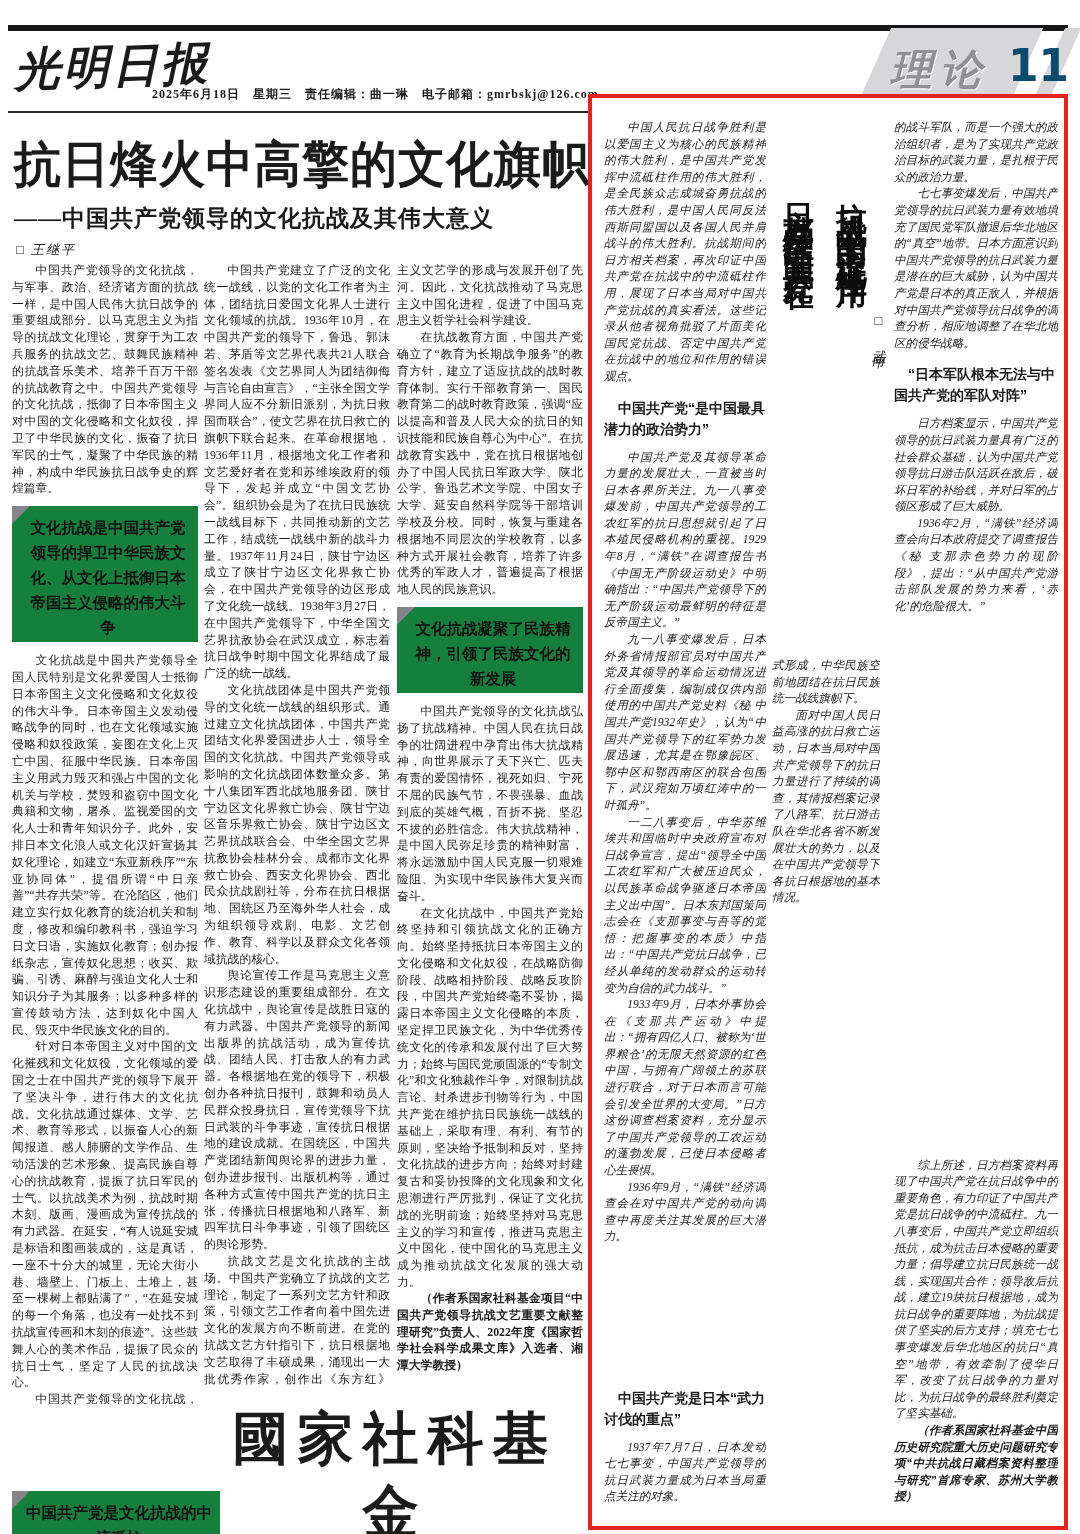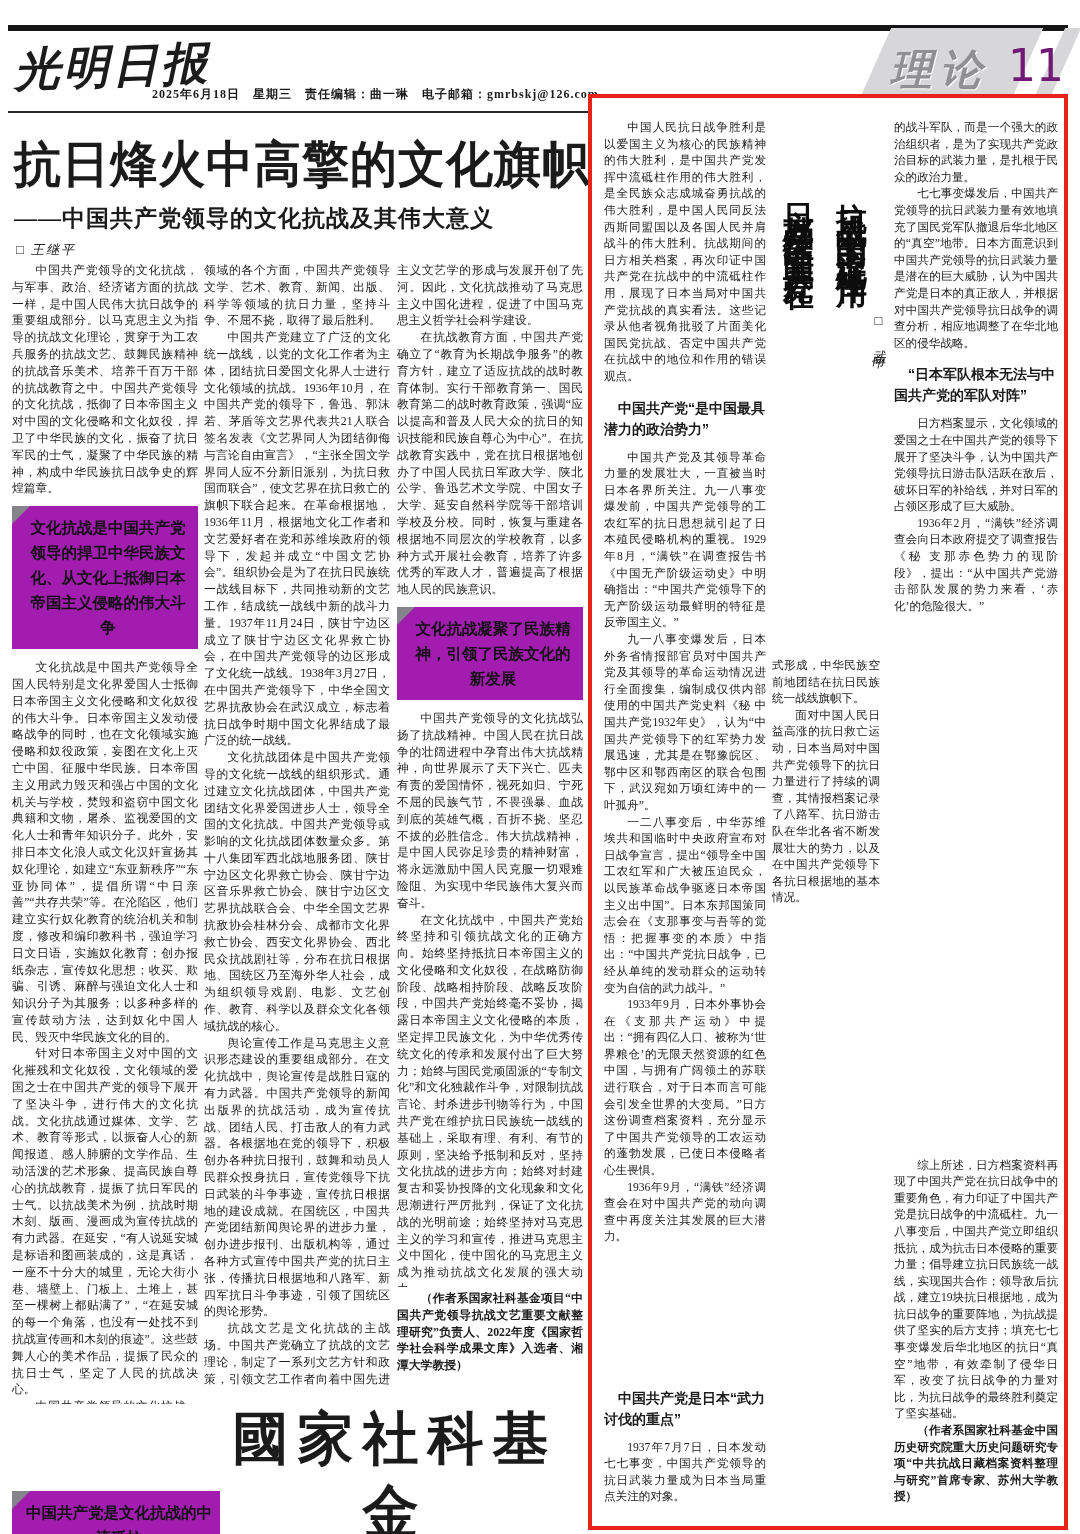--- a/index.html
+++ b/index.html
@@ -16,51 +16,51 @@
      transform:rotate(-2deg); }
   .dateline { left:152px; top:86px; font-size:12px; font-weight:bold; letter-spacing:1px; }
   .head-hairline { left:8px; top:111px; width:856px; height:2px; background:#2a2a2a; }
   .ribbon-band { top:28px; height:86px; background:#d7d7d9; transform:skewX(-24deg); }
   .ribbon-a { left:872px; width:152px; }
   .ribbon-b { left:1046px; width:16px; }
   .section-label { left:890px; top:42px; font-family:"Liberation Sans", sans-serif;
      font-size:42px; font-weight:900; color:#8f8f94; letter-spacing:8px;
      text-shadow:1px 1px 0 #ffffff;font-style:italic; }
   .page-number { left:1008px; top:40px; font-family:"DejaVu Sans", sans-serif;
-     font-size:44px; font-weight:normal; color:#701a75; }
+     font-size:44px; font-weight:bold; color:#0c4a6e; }
 
   
   .headline { left:14px; top:132px; width:565px; font-size:47px; font-weight:900;
      letter-spacing:1px; transform:scaleY(1.05); transform-origin:top left; white-space:nowrap; }
   .subtitle { left:14px; top:203px; width:560px; font-size:23px; font-weight:bold; letter-spacing:1px; }
   .byline { left:16px; top:241px; font-size:13px; font-style:italic; letter-spacing:2px;text-align:right; }
 
   
   .ncol { position:absolute; text-align:justify; overflow:hidden;
      font-size:11.8px; line-height:16.8px; color:#1c1c1c; }
   .blk { width:100%; }
   .blk-p { text-indent:2em; }
   .blk-pc { text-indent:0; }
-  .blk-h { position:relative; margin:9px 0 10px; padding:9px 8px 9px 14px;
-     background:#a21caf; font-family:"Liberation Sans", sans-serif;
+  .blk-h { position:relative; margin:9px 0 10px; padding:9px 8px 2px 14px;
+     background:#15803d; font-family:"Liberation Sans", sans-serif;
      font-weight:bold; font-size:15.5px; line-height:25px; text-indent:0;
      text-align:center; color:#101010; }
   .blk-h::before { content:""; position:absolute; left:0; top:0;
      border-top:18px solid #84848a; border-right:18px solid transparent; }
   .blk-sh { font-family:"Liberation Sans", sans-serif; font-weight:bold;
      font-size:14px; line-height:21px; margin:12px 0 10px; text-indent:1em;
      text-align:left; font-style:normal; }
   .blk-credit { font-weight:bold; text-indent:2em; }
   .push { margin-top:auto; }
 
   
   .red-box { left:588px; top:94px; width:480px; height:1436px;
      border:4px solid #e8211a; background:#ffffff; }
   .redcol { font-size:11.6px; line-height:16.6px; }
-  .redcol .blk-p, .redcol .blk-pc, .redcol .blk-credit { }
+  .redcol .blk-p, .redcol .blk-pc, .redcol .blk-credit { font-style:italic; }
   .flexcol { display:flex; flex-direction:column; }
   .v-title { position:absolute; writing-mode:vertical-rl; font-weight:900;
      font-size:31px; letter-spacing:7px; line-height:53px; color:#0d0d0d; }
   .v-title span { display:block; }
   .v-author { position:absolute; writing-mode:vertical-rl; font-size:13px;
      font-style:italic; letter-spacing:4px; }
 
   
   .fund-box { left:204px; top:1402px; width:382px; height:126px; text-align:center; }
   .fund-title { font-family:"DejaVu Serif", serif; font-size:56px; font-weight:bold;
@@ -87,21 +87,20 @@
     <div class="blk blk-h">文化抗战是中国共产党领导的捍卫中华民族文化、从文化上抵御日本帝国主义侵略的伟大斗争</div>
     <div class="blk blk-p">文化抗战是中国共产党领导全国人民特别是文化界爱国人士抵御日本帝国主义文化侵略和文化奴役的伟大斗争。日本帝国主义发动侵略战争的同时，也在文化领域实施侵略和奴役政策，妄图在文化上灭亡中国、征服中华民族。日本帝国主义用武力毁灭和强占中国的文化机关与学校，焚毁和盗窃中国文化典籍和文物，屠杀、监视爱国的文化人士和青年知识分子。此外，安排日本文化浪人或文化汉奸宣扬其奴化理论，如建立“东亚新秩序”“东亚协同体”，提倡所谓“中日亲善”“共存共荣”等。在沦陷区，他们建立实行奴化教育的统治机关和制度，修改和编印教科书，强迫学习日文日语，实施奴化教育；创办报纸杂志，宣传奴化思想；收买、欺骗、引诱、麻醉与强迫文化人士和知识分子为其服务；以多种多样的宣传鼓动方法，达到奴化中国人民、毁灭中华民族文化的目的。</div>
     <div class="blk blk-p">针对日本帝国主义对中国的文化摧残和文化奴役，文化领域的爱国之士在中国共产党的领导下展开了坚决斗争，进行伟大的文化抗战。文化抗战通过媒体、文学、艺术、教育等形式，以振奋人心的新闻报道、感人肺腑的文学作品、生动活泼的艺术形象、提高民族自尊心的抗战教育，提振了抗日军民的士气。以抗战美术为例，抗战时期木刻、版画、漫画成为宣传抗战的有力武器。在延安，“有人说延安城是标语和图画装成的，这是真话，一座不十分大的城里，无论大街小巷、墙壁上、门板上、土堆上，甚至一棵树上都贴满了”，“在延安城的每一个角落，也没有一处找不到抗战宣传画和木刻的痕迹”。这些鼓舞人心的美术作品，提振了民众的抗日士气，坚定了人民的抗战决心。</div>
     <div class="blk blk-p">中国共产党领导的文化抗战，实际上是中华民族的文化保卫战，是从文化上抵御日本帝国主义侵略、弘扬中华民族文化、使中华文化血脉得以赓续和发展的保卫战。文化抗战所形成的抗战文化是代表中国近代文化前进方向的文化形态。鸦片战争以来，中国文化的发展以五四运动为界标，五四运动前是资产阶级的新文化，五四运动后是中国共产党人领导的无产阶级新文化，即新民主主义文化。日本帝国主义试图阻止中国文化的新发展。中国共产党的文化抗战是保卫和延续近代文化发展的新阶段。这个阶段的文化发展，正如毛泽东同志所说，“是新民主主义性质的文化，属于世界无产阶级的社会主义的文化革命的一部分”，“中国新的国民文化的内容，既不是资产阶级的文化专制主义，又不是单纯的无产阶级的社会主义，而是以无产阶级社会主义文化思想为领导的人民大众反帝反封建的新民主主义”。“新民主主义的政治、经济、文化，由于其都是无产阶级领导的缘故，就都具有社会主义的因素，并且不是普通的因素，而是起决定作用的因素。”因此，五四运动以来中国新文化的性质，决定了文化抗战必须由中国共产党领导。</div>
   </div>
 <div class="ncol" style="left:12px; top:1482px; width:208px; height:118px;">
     <div class="blk blk-h">中国共产党是文化抗战的中流砥柱</div>
     <div class="blk blk-p">中国共产党在文化抗战领域，与其在军事、政治、经济、对外交往等抗战领域一样，发挥了中流砥柱的作用。在文化</div>
   </div>
 <div class="ncol" style="left:204px; top:262px; width:186px; height:1126px;">
-    <div class="blk blk-pc">领域的各个方面，中国共产党领导文学、艺术、教育、新闻、出版、科学等领域的抗日力量，坚持斗争、不屈不挠，取得了最后胜利。</div>
     <div class="blk blk-p">中国共产党建立了广泛的文化统一战线，以党的文化工作者为主体，团结抗日爱国文化界人士进行文化领域的抗战。1936年10月，在中国共产党的领导下，鲁迅、郭沫若、茅盾等文艺界代表共21人联合签名发表《文艺界同人为团结御侮与言论自由宣言》，“主张全国文学界同人应不分新旧派别，为抗日救国而联合”，使文艺界在抗日救亡的旗帜下联合起来。在革命根据地，1936年11月，根据地文化工作者和文艺爱好者在党和苏维埃政府的领导下，发起并成立“中国文艺协会”。组织协会是为了在抗日民族统一战线目标下，共同推动新的文艺工作，结成统一战线中新的战斗力量。1937年11月24日，陕甘宁边区成立了陕甘宁边区文化界救亡协会，在中国共产党领导的边区形成了文化统一战线。1938年3月27日，在中国共产党领导下，中华全国文艺界抗敌协会在武汉成立，标志着抗日战争时期中国文化界结成了最广泛的统一战线。</div>
     <div class="blk blk-p">文化抗战团体是中国共产党领导的文化统一战线的组织形式。通过建立文化抗战团体，中国共产党团结文化界爱国进步人士，领导全国的文化抗战。中国共产党领导或影响的文化抗战团体数量众多。第十八集团军西北战地服务团、陕甘宁边区文化界救亡协会、陕甘宁边区音乐界救亡协会、陕甘宁边区文艺界抗战联合会、中华全国文艺界抗敌协会桂林分会、成都市文化界救亡协会、西安文化界协会、西北民众抗战剧社等，分布在抗日根据地、国统区乃至海外华人社会，成为组织领导戏剧、电影、文艺创作、教育、科学以及群众文化各领域抗战的核心。</div>
     <div class="blk blk-p">舆论宣传工作是马克思主义意识形态建设的重要组成部分。在文化抗战中，舆论宣传是战胜日寇的有力武器。中国共产党领导的新闻出版界的抗战活动，成为宣传抗战、团结人民、打击敌人的有力武器。各根据地在党的领导下，积极创办各种抗日报刊，鼓舞和动员人民群众投身抗日，宣传党领导下抗日武装的斗争事迹，宣传抗日根据地的建设成就。在国统区，中国共产党团结新闻舆论界的进步力量，创办进步报刊、出版机构等，通过各种方式宣传中国共产党的抗日主张，传播抗日根据地和八路军、新四军抗日斗争事迹，引领了国统区的舆论形势。</div>
     <div class="blk blk-p">抗战文艺是文化抗战的主战场。中国共产党确立了抗战的文艺理论，制定了一系列文艺方针和政策，引领文艺工作者向着中国先进文化的发展方向不断前进。在党的抗战文艺方针指引下，抗日根据地文艺取得了丰硕成果，涌现出一大批优秀作家，创作出《东方红》《十绣金匾》《咱们的领袖毛泽东》《黄河大合唱》《生产大合唱》等一大批优秀文艺作品。在国统区，中国共产党团结进步人士，创作了大量歌颂爱国主义、反映抗战生活的作品，尤以郭沫若的历史剧《棠棣之花》《屈原》等影响深远。抗战音乐作品更是硕果累累，如《松花江上》《义勇军进行曲》《在太行山上》《南泥湾》《放下你的鞭子》《白毛女》等，中国音乐扎实地走在具有中国气派、中国作风的民族音乐新道路上。</div>
   </div>
 <div class="ncol" style="left:397px; top:262px; width:186px; height:1025px;">
     <div class="blk blk-pc">主义文艺学的形成与发展开创了先河。因此，文化抗战推动了马克思主义中国化进程，促进了中国马克思主义哲学社会科学建设。</div>
     <div class="blk blk-p">在抗战教育方面，中国共产党确立了“教育为长期战争服务”的教育方针，建立了适应抗战的战时教育体制。实行干部教育第一、国民教育第二的战时教育政策，强调“应以提高和普及人民大众的抗日的知识技能和民族自尊心为中心”。在抗战教育实践中，党在抗日根据地创办了中国人民抗日军政大学、陕北公学、鲁迅艺术文学院、中国女子大学、延安自然科学院等干部培训学校及分校。同时，恢复与重建各根据地不同层次的学校教育，以多种方式开展社会教育，培养了许多优秀的军政人才，普遍提高了根据地人民的民族意识。</div>
     <div class="blk blk-h">文化抗战凝聚了民族精神，引领了民族文化的新发展</div>
     <div class="blk blk-p">中国共产党领导的文化抗战弘扬了抗战精神。中国人民在抗日战争的壮阔进程中孕育出伟大抗战精神，向世界展示了天下兴亡、匹夫有责的爱国情怀，视死如归、宁死不屈的民族气节，不畏强暴、血战到底的英雄气概，百折不挠、坚忍不拔的必胜信念。伟大抗战精神，是中国人民弥足珍贵的精神财富，将永远激励中国人民克服一切艰难险阻、为实现中华民族伟大复兴而奋斗。</div>
@@ -136,18 +135,18 @@
   <div class="v-author" style="left:277px; top:215px; height:110px;">□ 武向平</div>
 
   <div class="ncol redcol" style="left:180px; top:560px; width:108px; height:848px;">
       <div class="blk blk-pc">式形成，中华民族空前地团结在抗日民族统一战线旗帜下。</div>
       <div class="blk blk-p">面对中国人民日益高涨的抗日救亡运动，日本当局对中国共产党领导下的抗日力量进行了持续的调查，其情报档案记录了八路军、抗日游击队在华北各省不断发展壮大的势力，以及在中国共产党领导下各抗日根据地的基本情况。</div>
     </div>
   <div class="ncol redcol flexcol" style="left:302px; top:22px; width:164px; height:1386px;">
       <div class="blk blk-pc">的战斗军队，而是一个强大的政治组织者，是为了实现共产党政治目标的武装力量，是扎根于民众的政治力量。</div>
       <div class="blk blk-p">七七事变爆发后，中国共产党领导的抗日武装力量有效地填充了国民党军队撤退后华北地区的“真空”地带。日本方面意识到中国共产党领导的抗日武装力量是潜在的巨大威胁，认为中国共产党是日本的真正敌人，并根据对中国共产党领导抗日战争的调查分析，相应地调整了在华北地区的侵华战略。</div>
       <div class="blk blk-sh">“日本军队根本无法与中国共产党的军队对阵”</div>
-      <div class="blk blk-p">日方档案显示，文化领域的爱国之士在中国共产党的领导下展开了坚决斗争，认为中国共产党领导抗日游击队活跃在敌后，破坏日军的补给线，并对日军的占领区形成了巨大威胁。</div>
+      <div class="blk blk-p">日方档案显示，中国共产党领导的抗日武装力量具有广泛的社会群众基础，认为中国共产党领导抗日游击队活跃在敌后，破坏日军的补给线，并对日军的占领区形成了巨大威胁。</div>
       <div class="blk blk-p">1936年2月，“满铁”经济调查会向日本政府提交了调查报告《秘 支那赤色势力的现阶段》，提出：“从中国共产党游击部队发展的势力来看，‘赤化’的危险很大。”</div>
       <div class="blk blk-p push">综上所述，日方档案资料再现了中国共产党在抗日战争中的重要角色，有力印证了中国共产党是抗日战争的中流砥柱。九一八事变后，中国共产党立即组织抵抗，成为抗击日本侵略的重要力量；倡导建立抗日民族统一战线，实现国共合作；领导敌后抗战，建立19块抗日根据地，成为抗日战争的重要阵地，为抗战提供了坚实的后方支持；填充七七事变爆发后华北地区的抗日“真空”地带，有效牵制了侵华日军，改变了抗日战争的力量对比，为抗日战争的最终胜利奠定了坚实基础。</div>
       <div class="blk blk-credit">（作者系国家社科基金中国历史研究院重大历史问题研究专项“中共抗战日藏档案资料整理与研究”首席专家、苏州大学教授）</div>
     </div>
 </div>
 
 </body></html>

